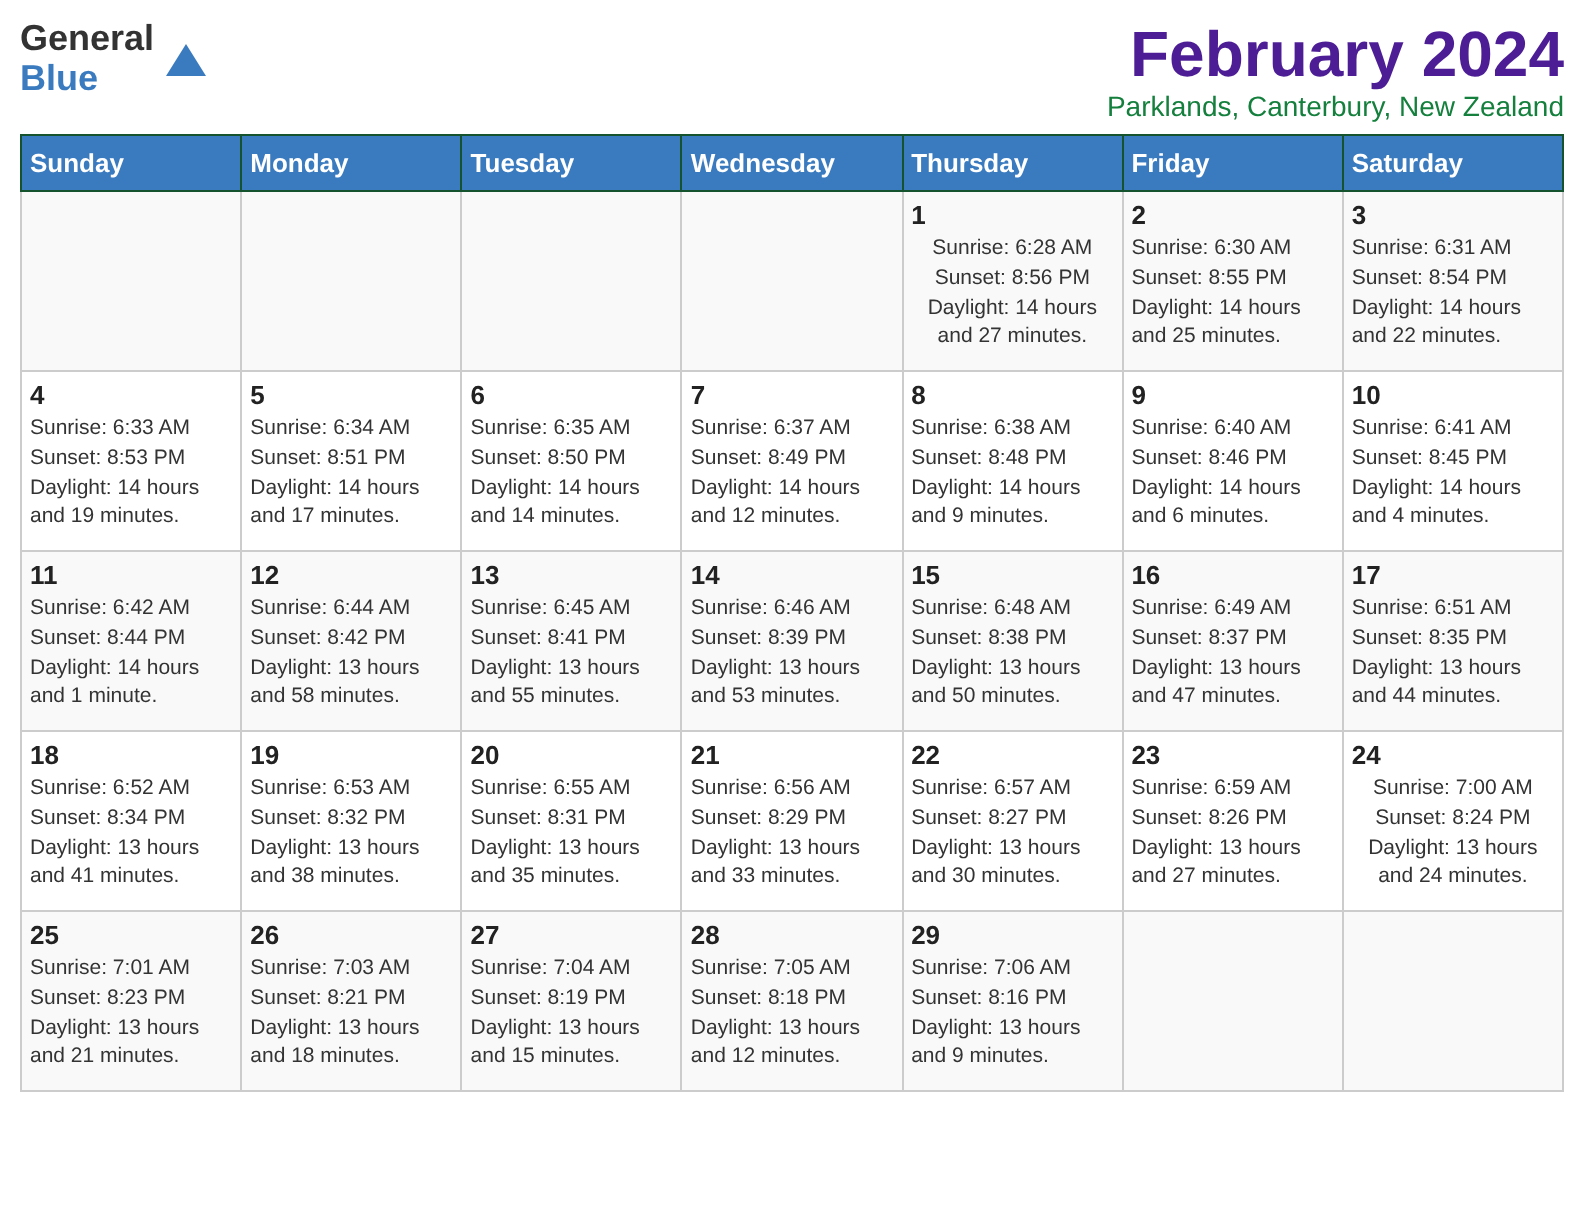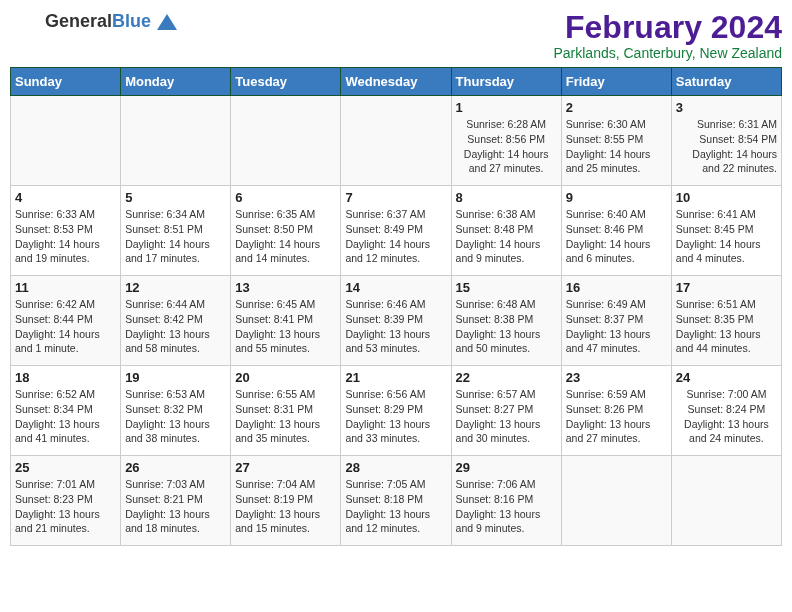--- a/index.html
+++ b/index.html
@@ -15,23 +15,22 @@
       justify-content: space-between;
       align-items: flex-start;
       margin-bottom: 6px;
     }
     .logo {
       display: flex;
       align-items: center;
     }
     .logo-text {
       display: flex;
-      flex-direction: row;
+      flex-direction: column;
       line-height: 1.1;
-      margin-left: 35px;
     }
     .logo-general {
       font-size: 18px;
       font-weight: bold;
       color: #333;
     }
     .logo-blue {
       font-size: 18px;
       font-weight: bold;
       color: #3a7bbf;
@@ -145,21 +144,21 @@
 Daylight: 14 hours and 27 minutes.</div>
         </td>
         <td>
           <span class="day-num">2</span>
           <div class="day-info" style="white-space: pre-line;">Sunrise: 6:30 AM
 Sunset: 8:55 PM
 Daylight: 14 hours and 25 minutes.</div>
         </td>
         <td>
           <span class="day-num">3</span>
-          <div class="day-info" style="white-space: pre-line; text-align: right;">Sunrise: 6:31 AM
+          <div class="day-info" style="white-space: pre-line;">Sunrise: 6:31 AM
 Sunset: 8:54 PM
 Daylight: 14 hours and 22 minutes.</div>
         </td>
       </tr>
       <tr>
         <td>
           <span class="day-num">4</span>
           <div class="day-info" style="white-space: pre-line;">Sunrise: 6:33 AM
 Sunset: 8:53 PM
 Daylight: 14 hours and 19 minutes.</div>

